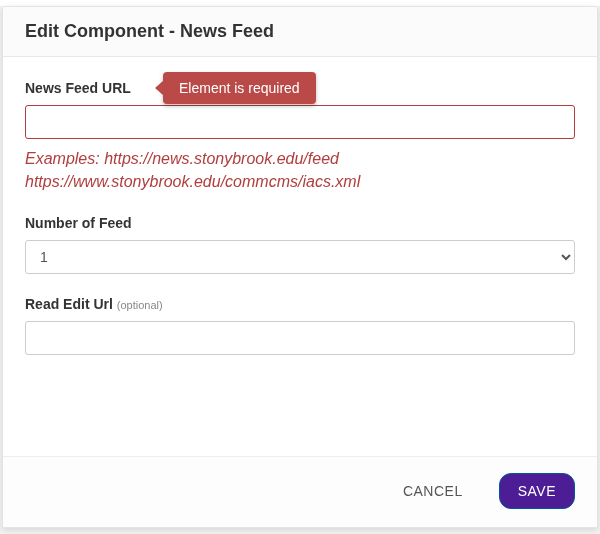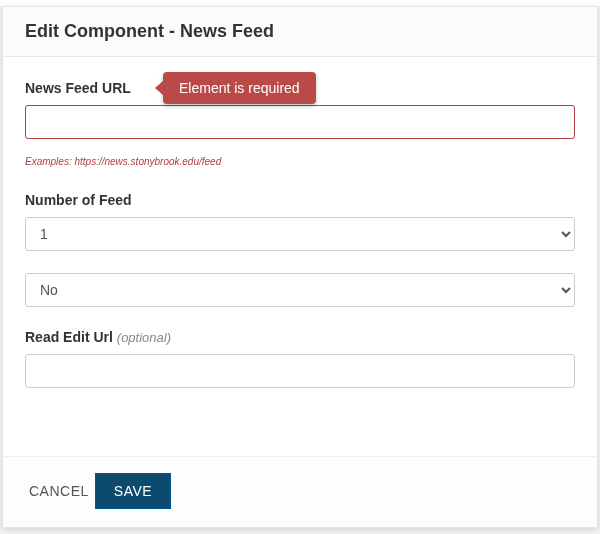--- a/index.html
+++ b/index.html
@@ -40,41 +40,40 @@
   .field-group { margin-bottom: 22px; }
   .field-label {
     display: block;
     font-size: 14px;
     font-weight: 700;
     color: #333;
     margin-bottom: 9px;
   }
   .optional {
     font-weight: 400;
-    font-style: italic;
     color: #888;
-    font-size: 13px;
+    font-size: 11px;
   }
   .text-input, .select-input {
     width: 100%;
     height: 34px;
     font-size: 14px;
     padding: 6px 10px;
     border: 1px solid #ccc;
     border-radius: 3px;
     background: #fff;
     color: #555;
   }
   .text-input.error {
     border: 1px solid #b03e3c;
   }
   .select-input { appearance: auto; }
   .help-text {
-    margin-top: 16px;
-    font-size: 10px;
+    margin-top: 8px;
+    font-size: 16px;
     font-style: italic;
     color: #b03e3c;
     line-height: 1.45;
   }
   .label-row { position: relative; display: flex; align-items: center; margin-bottom: 9px; }
   .label-row .field-label { margin-bottom: 0; }
   .tooltip {
     position: absolute;
     left: 138px;
     top: -8px;
@@ -93,42 +92,42 @@
     left: -8px;
     top: 50%;
     transform: translateY(-50%);
     border-style: solid;
     border-width: 8px 9px 8px 0;
     border-color: transparent #b94a48 transparent transparent;
   }
   .modal-footer {
     padding: 16px 22px 18px 22px;
     display: flex;
-    justify-content: flex-start;
+    justify-content: flex-end;
     align-items: center;
-    gap: 2px;
+    gap: 32px;
     background: #fdfdfd;
   }
   .btn-cancel {
     background: transparent;
     border: none;
     color: #555;
     font-size: 14px;
     letter-spacing: 0.5px;
     cursor: pointer;
     padding: 8px 4px;
   }
   .btn-save {
-    background: #0c4a6e;
+    background: #4c1d95;
     border: 1px solid #01579b;
     color: #fff;
     font-size: 14px;
     letter-spacing: 0.5px;
     padding: 9px 18px;
-    border-radius: 0;
+    border-radius: 12px;
     cursor: pointer;
   }
 </style>
 </head>
 <body>
 
 <div class="backdrop">
   <div class="top-strip">
   </div>
 
@@ -141,34 +140,32 @@
     <div class="modal-body">
 
       <div class="field-group">
         <div class="label-row">
           <label class="field-label">News Feed URL</label>
           <div class="tooltip">Element is required</div>
         </div>
         <input type="text" class="text-input error" value="" style="">
         <div class="help-text">
           <span>Examples: https://news.stonybrook.edu/feed</span><br>
+          <span>https://www.stonybrook.edu/commcms/iacs.xml</span>
         </div>
       </div>
 
       <div class="field-group">
         <label class="field-label">Number of Feed</label>
         <select class="select-input">
           <option>1</option>
         </select>
       </div>
 
       <div class="field-group">
-        <select class="select-input">
-          <option>No</option>
-        </select>
       </div>
 
       <div class="field-group">
         <label class="field-label">
           <span>Read Edit Url </span><span class="optional">(optional)</span>
         </label>
         <input type="text" class="text-input" value="" style="">
       </div>
 
     </div>

